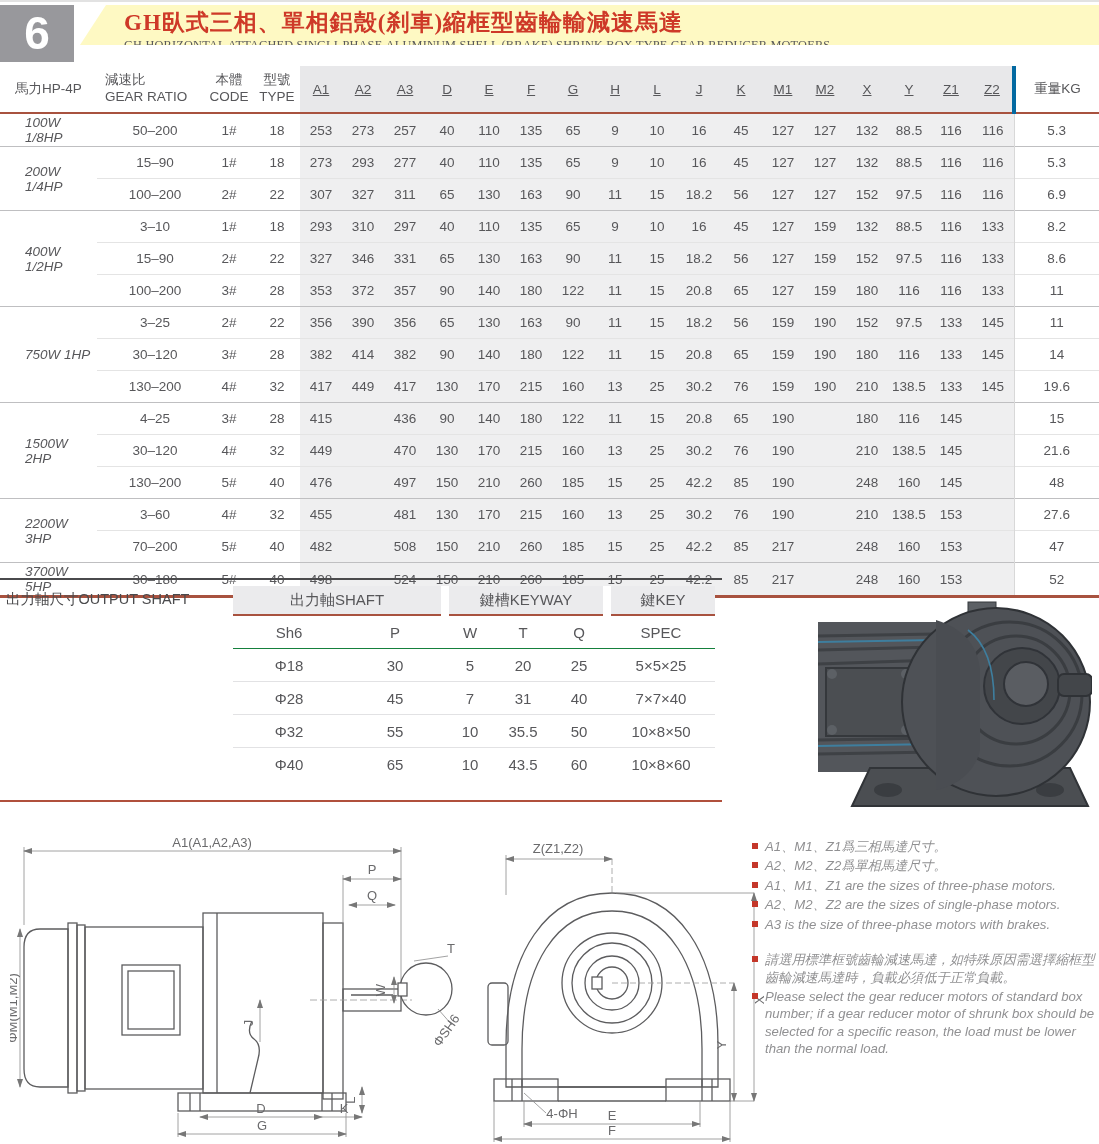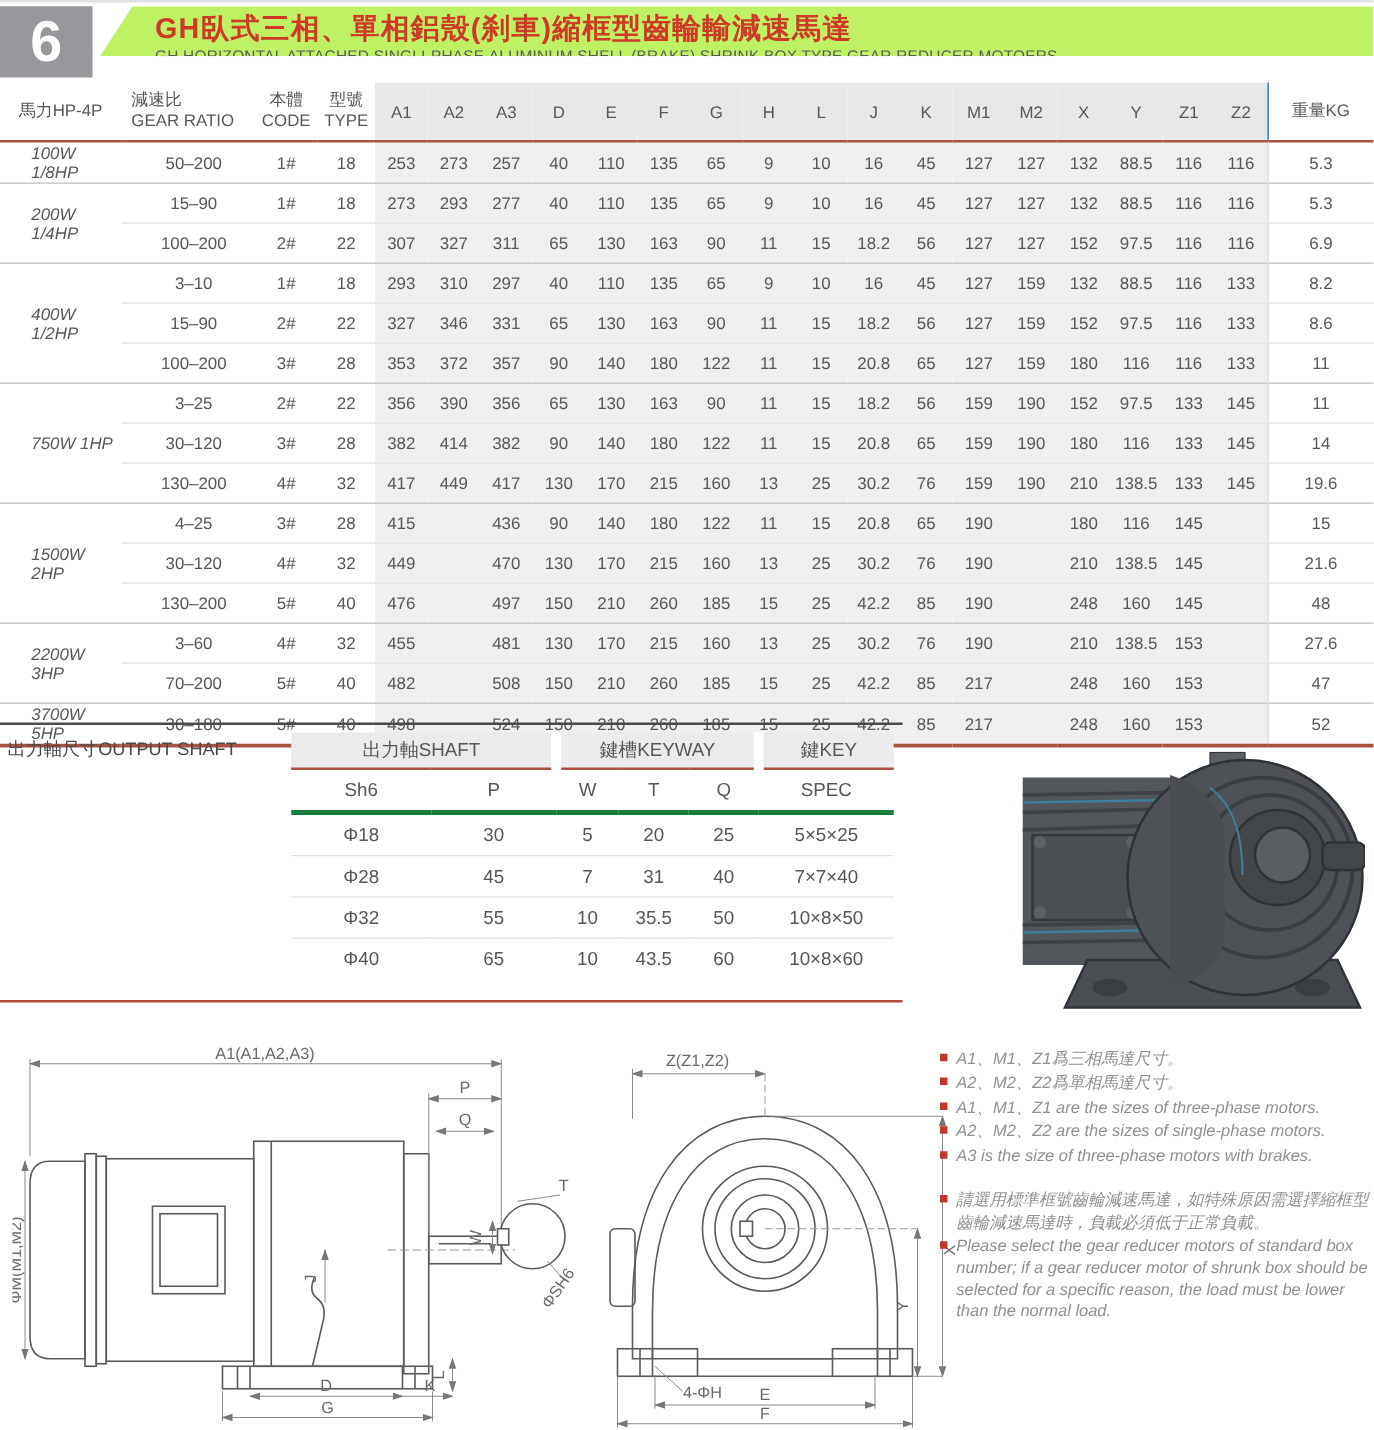--- a/index.html
+++ b/index.html
@@ -1,48 +1,48 @@
 <!DOCTYPE html>
 <html><head>
 <meta charset="utf-8">
 <style>
   html,body{margin:0;padding:0;background:#fff;}
   .page{position:relative;width:1099px;height:1144px;background:#fff;overflow:hidden;
         font-family:"Liberation Sans","DejaVu Sans",sans-serif;color:#57575a;border-top:2px solid #e2e2e2;}
   
   .badge{position:absolute;left:0;top:3px;width:74px;height:57px;background:#98989c;color:#fff;
          font-size:46px;font-weight:bold;text-align:center;line-height:56px;}
-  .band{position:absolute;left:80px;top:3px;right:0;height:40px;background:#bef264;
-        clip-path:polygon(26px 0,100% 0,100% 100%,0 100%);padding:4px 0 0 44px;box-sizing:border-box;}
+  .band{position:absolute;left:80px;top:3px;right:0;height:40px;background:#fef9c3;
+        clip-path:polygon(26px 0,100% 0,100% 100%,0 100%);padding:4px 0 0 44px;box-sizing:border-box;font-family:Liberation Serif, serif;}
   .title-zh{color:#ce3928;font-size:23px;font-weight:bold;letter-spacing:1px;line-height:1.2;}
   .title-en{color:#59595b;font-size:12.3px;margin-top:1px;letter-spacing:0.2px;}
   
   table{border-collapse:collapse;table-layout:fixed;}
   #main-table{position:absolute;left:0;top:64px;width:1099px;font-size:13.5px;color:#57575a;}
   #main-table th{font-weight:normal;height:44px;border-bottom:2px solid #a8523f;vertical-align:middle;}
   #main-table th.two,#main-table th.ratio{white-space:pre-line;line-height:1.25;}
   #main-table th.ratio{text-align:left;padding-left:8px;}
-  #main-table th.dim{background:#e8e8ea;}
-  #main-table th.wt{border-left:1px solid #0369a1;}
+  #main-table th.dim{background:#e8e8ea;text-decoration:underline;}
+  #main-table th.wt{border-left:4px solid #0369a1;}
   #main-table td{height:29px;text-align:center;border-top:1px solid #e4e4e4;}
   #main-table tr.gs td{border-top:1px solid #bfbfc1;}
   #main-table td.hp{text-align:left;padding-left:25px;background:#fff;font-style:italic;}
   #main-table td.ratio{text-align:center;padding-left:10px;}
   #main-table td.dim{background:#efeff0;}
   #main-table td.wt{border-left:1px solid #d8d8d8;background:#fff;}
   #main-table tbody tr:last-child td{border-bottom:3px solid #a8523f;}
   
   .sec-top{position:absolute;left:0;top:576px;width:722px;height:2px;background:#4a4a4c;}
   .sec-bottom{position:absolute;left:0;top:798px;width:722px;height:2px;background:#b0503c;}
   .shaft-label{position:absolute;left:6px;top:588px;font-size:14.5px;color:#4a4a4c;}
   #shaft-table{position:absolute;left:233px;top:584px;width:482px;font-size:15px;color:#57575a;}
   #shaft-table th{font-weight:normal;}
   #shaft-table th.g{background:#ebebed;height:26px;border-bottom:2px solid #a8523f;}
   #shaft-table th.gap{border-left:8px solid #fff;}
-  #shaft-table th.s{height:30px;border-bottom:4px solid #15803d;}
+  #shaft-table th.s{height:30px;border-bottom:1px solid #15803d;}
   #shaft-table td{height:30px;text-align:center;border-bottom:1px solid #e2e2e4;}
   #shaft-table tbody tr:last-child td{border-bottom:none;}
   
   .svgbox{position:absolute;}
   svg text{font-family:"Liberation Sans","DejaVu Sans",sans-serif;font-size:13px;fill:#6a6a6c;}
   .notes{position:absolute;left:752px;top:836px;width:344px;font-size:13.2px;color:#909092;line-height:1.32;}
   .notes ul{list-style:none;margin:0;padding:0;font-style:italic;}
   .notes li{position:relative;padding-left:13px;margin-bottom:2px;}
   .notes li::before{content:"";position:absolute;left:0;top:5px;width:6px;height:6px;background:#c4372a;}
   .notes .block2{margin-top:18px;}

